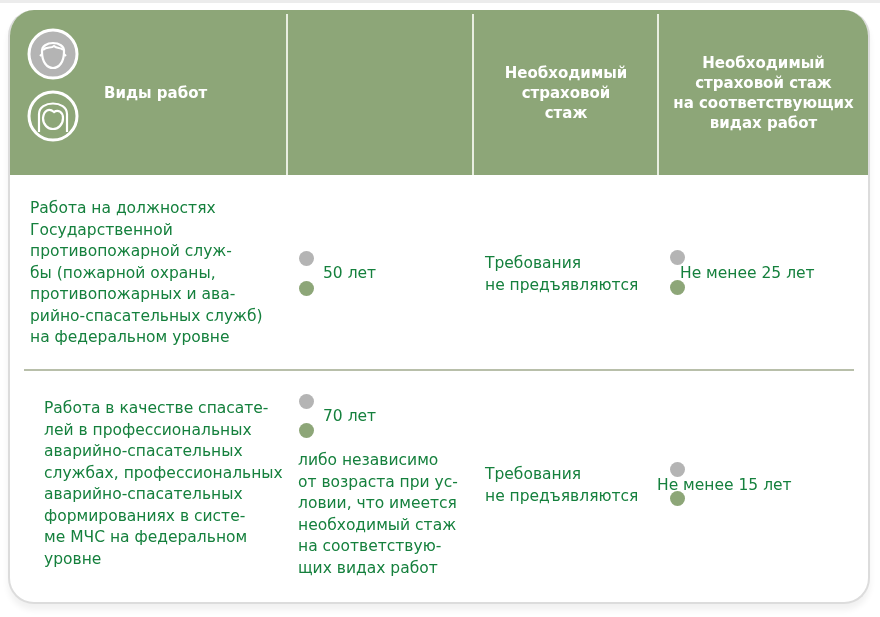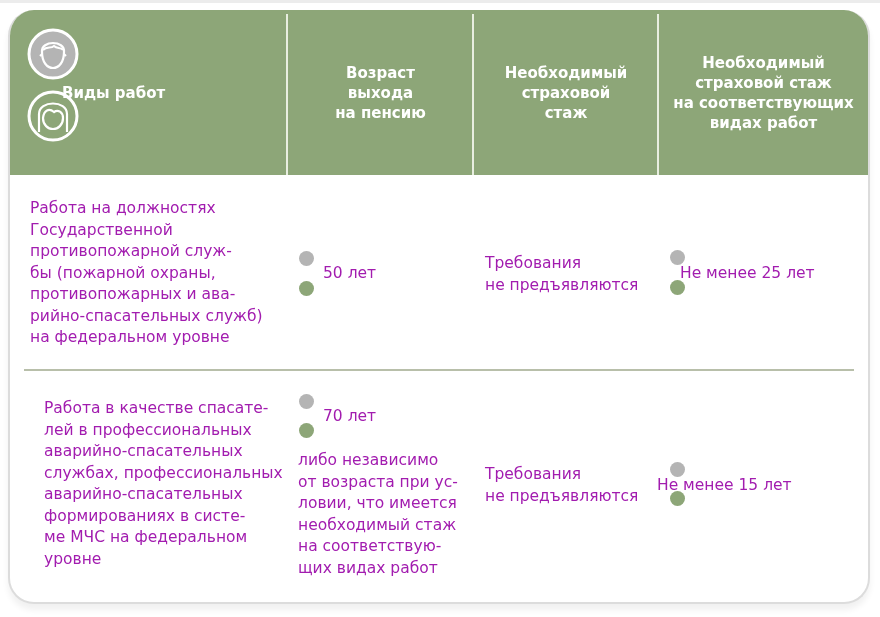--- a/index.html
+++ b/index.html
@@ -20,23 +20,23 @@
     }
     .hcell {
       position: absolute; top: 0; height: 165px; display: flex; align-items: center; justify-content: center;
       color: #ffffff; font-weight: bold; font-size: 15px; line-height: 20px; text-align: center;
       box-sizing: border-box;
     }
     .hcell .t { white-space: pre-line; }
     .vdiv { position: absolute; top: 4px; width: 2px; height: 161px; background: #e8eee0; }
     .icons { position: absolute; left: 17px; top: 18px; width: 56px; }
     .icon-wrap { width: 52px; height: 52px; margin-bottom: 10px; }
-    .h-first { left: 0; width: 276px; justify-content: flex-start; padding-left: 52px; }
+    .h-first { left: 0; width: 276px; justify-content: flex-start; padding-left: 94px; }
     .row { position: absolute; left: 0; width: 100%; }
-    .cell-text { position: absolute; color: #a21caf; font-size: 15.5px; line-height: 21.5px; white-space: pre-line; }
+    .cell-text { position: absolute; color: #15803d; font-size: 15.5px; line-height: 21.5px; white-space: pre-line; }
     .dot { position: absolute; width: 15px; height: 15px; border-radius: 50%; }
     .dot.grey { background: #b4b4b4; }
     .dot.green { background: #8da678; }
     .sep { position: absolute; left: 14px; width: 830px; height: 2px; top: 359px; background: #b8bfaa; }
   </style>
 </head>
 <body>
 
 <div class="topline"></div>
 
@@ -56,25 +56,20 @@
           <circle cx="26" cy="26" r="24" fill="none" stroke="#ffffff" stroke-width="3"></circle>
           <path d="M12 42 L12 24 C12 10 40 10 40 24 L40 42" fill="none" stroke="#ffffff" stroke-width="2.2"></path>
           <path d="M16 28 C17 20 22 18 27 22 C31 19 36 22 36 28 C36 35 31 39 26 39 C21 39 16 35 16 28 Z" fill="none" stroke="#ffffff" stroke-width="2.2"></path>
         </svg>
       </div>
     </div>
     <div class="hcell h-first">
       <span class="t">Виды работ</span>
     </div>
     <div class="vdiv" style="left:276px"></div>
-    <div class="hcell" style="left:278px;width:185px">
-      <span class="t">Возраст
-выхода
-на пенсию</span>
-    </div>
     <div class="vdiv" style="left:462px"></div>
     <div class="hcell" style="left:464px;width:184px">
       <span class="t">Необходимый
 страховой
 стаж</span>
     </div>
     <div class="vdiv" style="left:647px"></div>
     <div class="hcell" style="left:649px;width:209px">
       <span class="t">Необходимый
 страховой стаж

